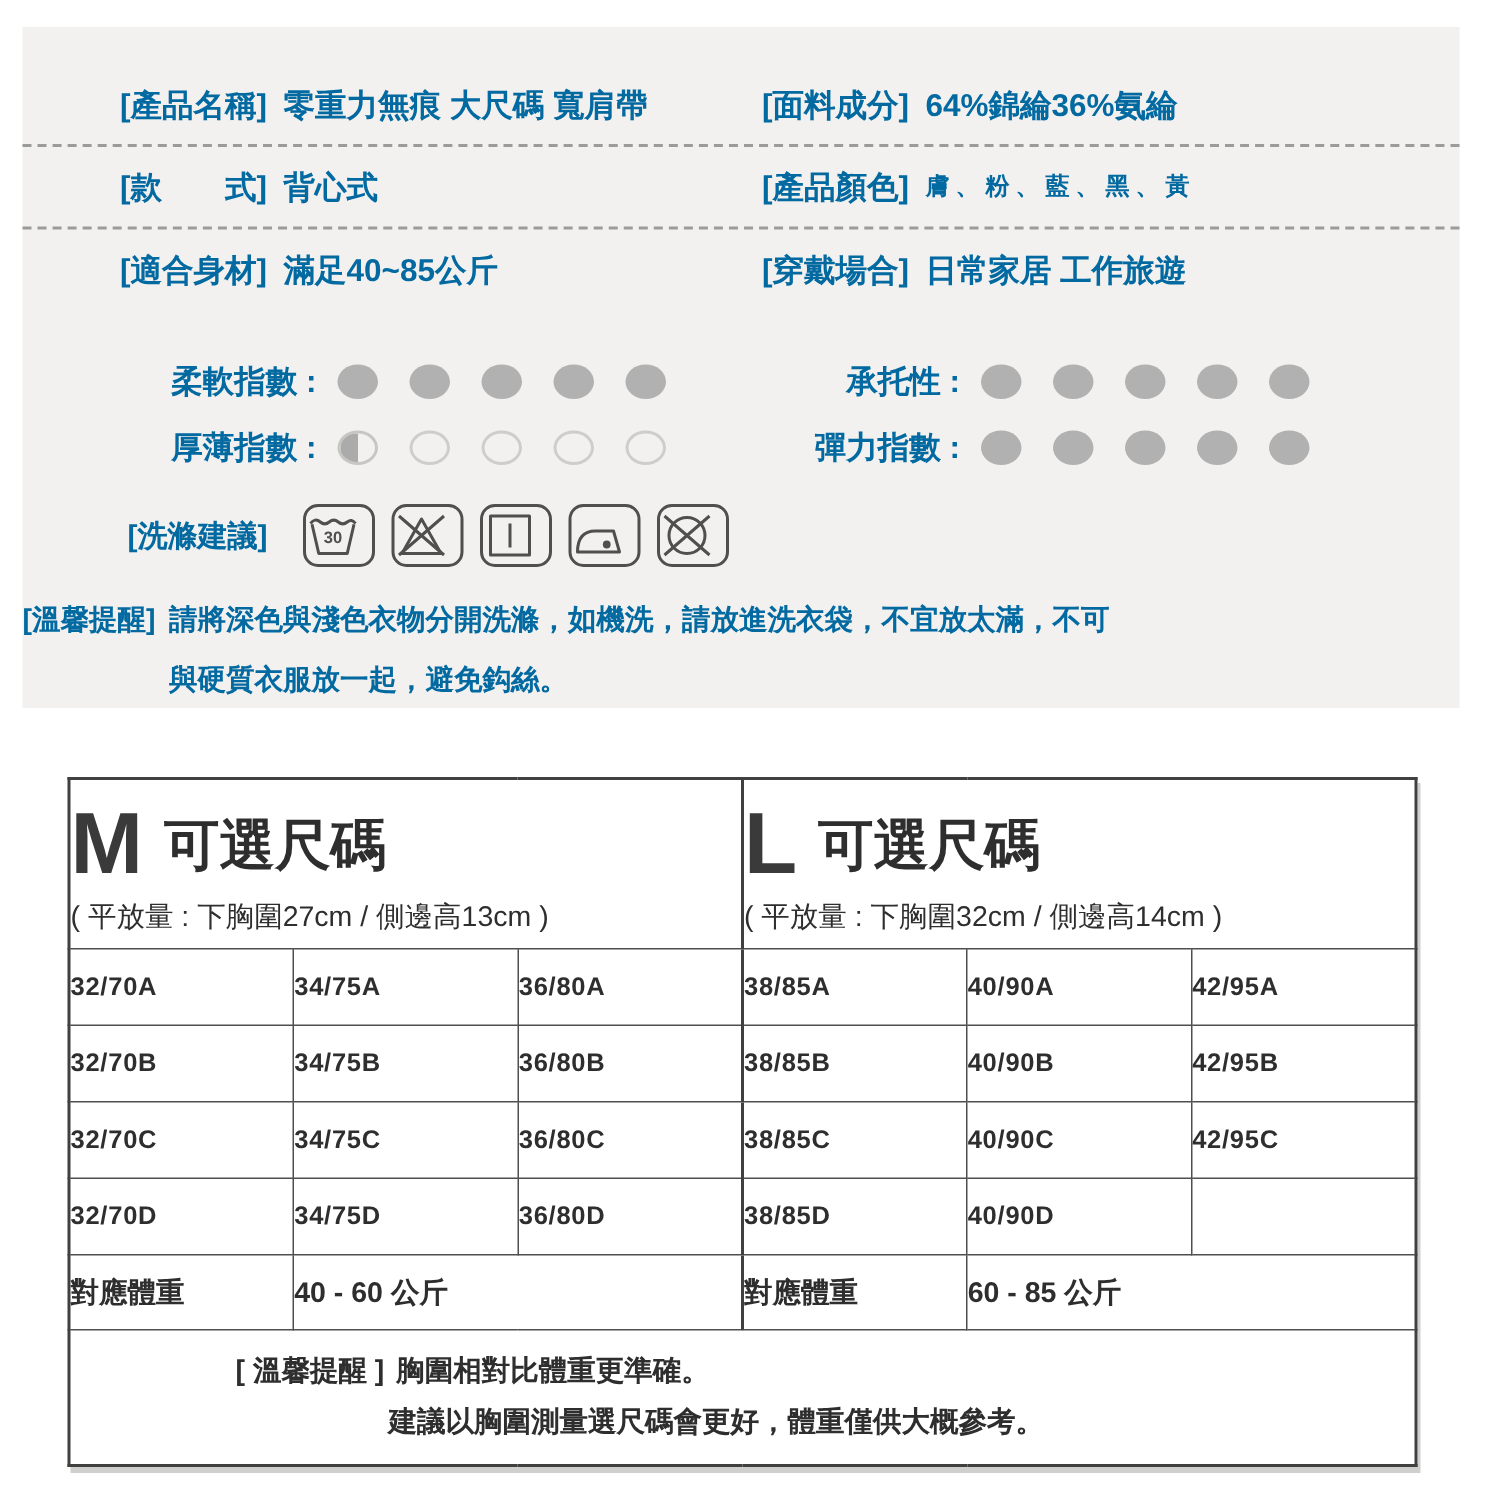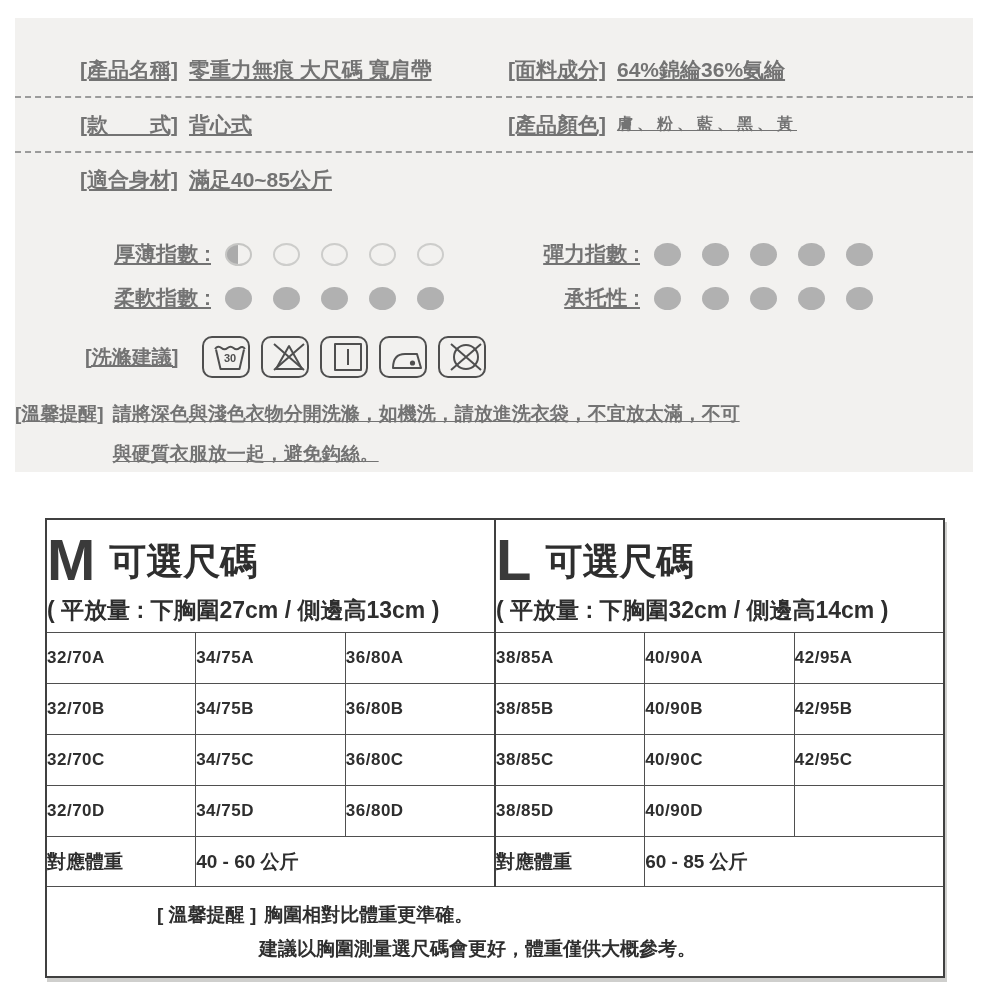--- a/index.html
+++ b/index.html
@@ -4,21 +4,21 @@
 <style>
   html,body{margin:0;padding:0;}
   body{
     width:1000px;height:1000px;background:#ffffff;overflow:hidden;position:relative;
     font-family:"Liberation Sans","DejaVu Sans",sans-serif;font-weight:700;
     -webkit-font-smoothing:antialiased;
   }
   
   .info-panel{
     position:absolute;left:15px;top:18px;width:958px;height:454px;
-    background:#f2f1ef;color:#737373;text-decoration:underline;
+    background:#f2f1ef;color:#0369a1;
   }
   .spec-rows{padding-top:25px;}
   .spec-row{display:flex;height:53px;align-items:center;}
   .spec-row.bordered{border-bottom:2px dashed #9b9b9b;}
   .spec-cell{width:50%;display:flex;align-items:center;font-size:21px;}
   .spec-cell.left{padding-left:65px;box-sizing:border-box;}
   .spec-cell.right{padding-left:14px;box-sizing:border-box;}
   .spec-label{margin-right:11px;white-space:pre;}
   .spec-value{white-space:pre;}
   .spec-value.spaced{letter-spacing:4px;font-size:16px;}
@@ -32,38 +32,38 @@
   .dots{display:flex;gap:21px;margin-left:14px;align-items:center;}
   .dot{width:27px;height:23px;border-radius:50%;box-sizing:border-box;}
   .dot.full{background:#b1b1b1;}
   .dot.empty{border:2px solid #cdcdcb;background:transparent;}
   .dot.half{border:2px solid #c6c6c4;background:linear-gradient(90deg,#ababab 0 50%,rgba(0,0,0,0) 50%);}
   
   .wash-row{display:flex;align-items:center;margin-top:16px;padding-left:70px;height:42px;}
   .wash-label{font-size:20px;margin-right:24px;}
   .care-icon{
     width:48px;height:42px;border:2.5px solid #4f4f4f;border-radius:10px;margin-right:11px;
-    display:flex;align-items:center;justify-content:flex-end;box-sizing:border-box;
+    display:flex;align-items:center;justify-content:flex-start;box-sizing:border-box;
   }
   .care-icon svg{display:block;}
   
   .notice-row{display:flex;margin-top:16px;font-size:19px;line-height:40px;}
   .notice-label{margin-right:9px;white-space:pre;}
   
   .size-table{
     position:absolute;left:45px;top:518px;width:900px;
     border-collapse:collapse;table-layout:fixed;color:#2e2e2e;
     border:2px solid #404040;box-shadow:2px 4px 0 #cfcfcd;background:#ffffff;
   }
   .size-table td{border:1px solid #4f4f4f;text-align:left;padding:0;}
   .size-table td.mid{border-left:2px solid #404040;}
   td.head{height:112px;vertical-align:middle;}
   .size-letter{font-size:58px;font-weight:700;color:#3a3a3a;}
   .size-title{font-size:37px;font-weight:700;margin-left:14px;position:relative;top:-6px;}
-  .size-note{font-size:23px;font-weight:700;margin-top:2px;white-space:pre;}
+  .size-note{font-size:19px;font-weight:400;margin-top:2px;white-space:pre;}
   tr.size-row td{height:50px;font-size:17px;font-weight:700;letter-spacing:.5px;}
   tr.weight-row td{height:49px;font-size:19px;font-weight:700;}
   tr.tfoot-row td{height:89px;text-align:left;vertical-align:middle;font-size:19px;}
   .tf1{padding-left:110px;line-height:34px;}
   .tf1 .tf-label{margin-right:8px;white-space:pre;}
   .tf2{padding-left:212px;line-height:34px;}
 </style>
 </head>
 <body>
 
@@ -88,59 +88,63 @@
       <div class="spec-cell right">
         <span class="spec-label">[產品顏色]</span>
         <span class="spec-value spaced">膚、粉、藍、黑、黃</span>
       </div>
     </div>
     <div class="spec-row">
       <div class="spec-cell left">
         <span class="spec-label">[適合身材]</span>
         <span class="spec-value">滿足40~85公斤</span>
       </div>
+      <div class="spec-cell right">
+        <span class="spec-label">[穿戴場合]</span>
+        <span class="spec-value">日常家居 工作旅遊</span>
+      </div>
     </div>
   </div>
 
   <div class="ratings">
     <div class="rating-row">
       <div class="rating-cell left">
+        <span class="rating-label">柔軟指數 :</span>
+        <span class="dots">
+            <span class="dot full"></span>
+            <span class="dot full"></span>
+            <span class="dot full"></span>
+            <span class="dot full"></span>
+            <span class="dot full"></span>
+          </span>
+      </div>
+      <div class="rating-cell right">
+        <span class="rating-label">承托性 :</span>
+        <span class="dots">
+            <span class="dot full"></span>
+            <span class="dot full"></span>
+            <span class="dot full"></span>
+            <span class="dot full"></span>
+            <span class="dot full"></span>
+          </span>
+      </div>
+    </div>
+    <div class="rating-row">
+      <div class="rating-cell left">
         <span class="rating-label">厚薄指數 :</span>
         <span class="dots">
             <span class="dot half"></span>
             <span class="dot empty"></span>
             <span class="dot empty"></span>
             <span class="dot empty"></span>
             <span class="dot empty"></span>
           </span>
       </div>
       <div class="rating-cell right">
         <span class="rating-label">彈力指數 :</span>
-        <span class="dots">
-            <span class="dot full"></span>
-            <span class="dot full"></span>
-            <span class="dot full"></span>
-            <span class="dot full"></span>
-            <span class="dot full"></span>
-          </span>
-      </div>
-    </div>
-    <div class="rating-row">
-      <div class="rating-cell left">
-        <span class="rating-label">柔軟指數 :</span>
-        <span class="dots">
-            <span class="dot full"></span>
-            <span class="dot full"></span>
-            <span class="dot full"></span>
-            <span class="dot full"></span>
-            <span class="dot full"></span>
-          </span>
-      </div>
-      <div class="rating-cell right">
-        <span class="rating-label">承托性 :</span>
         <span class="dots">
             <span class="dot full"></span>
             <span class="dot full"></span>
             <span class="dot full"></span>
             <span class="dot full"></span>
             <span class="dot full"></span>
           </span>
       </div>
     </div>
   </div>

